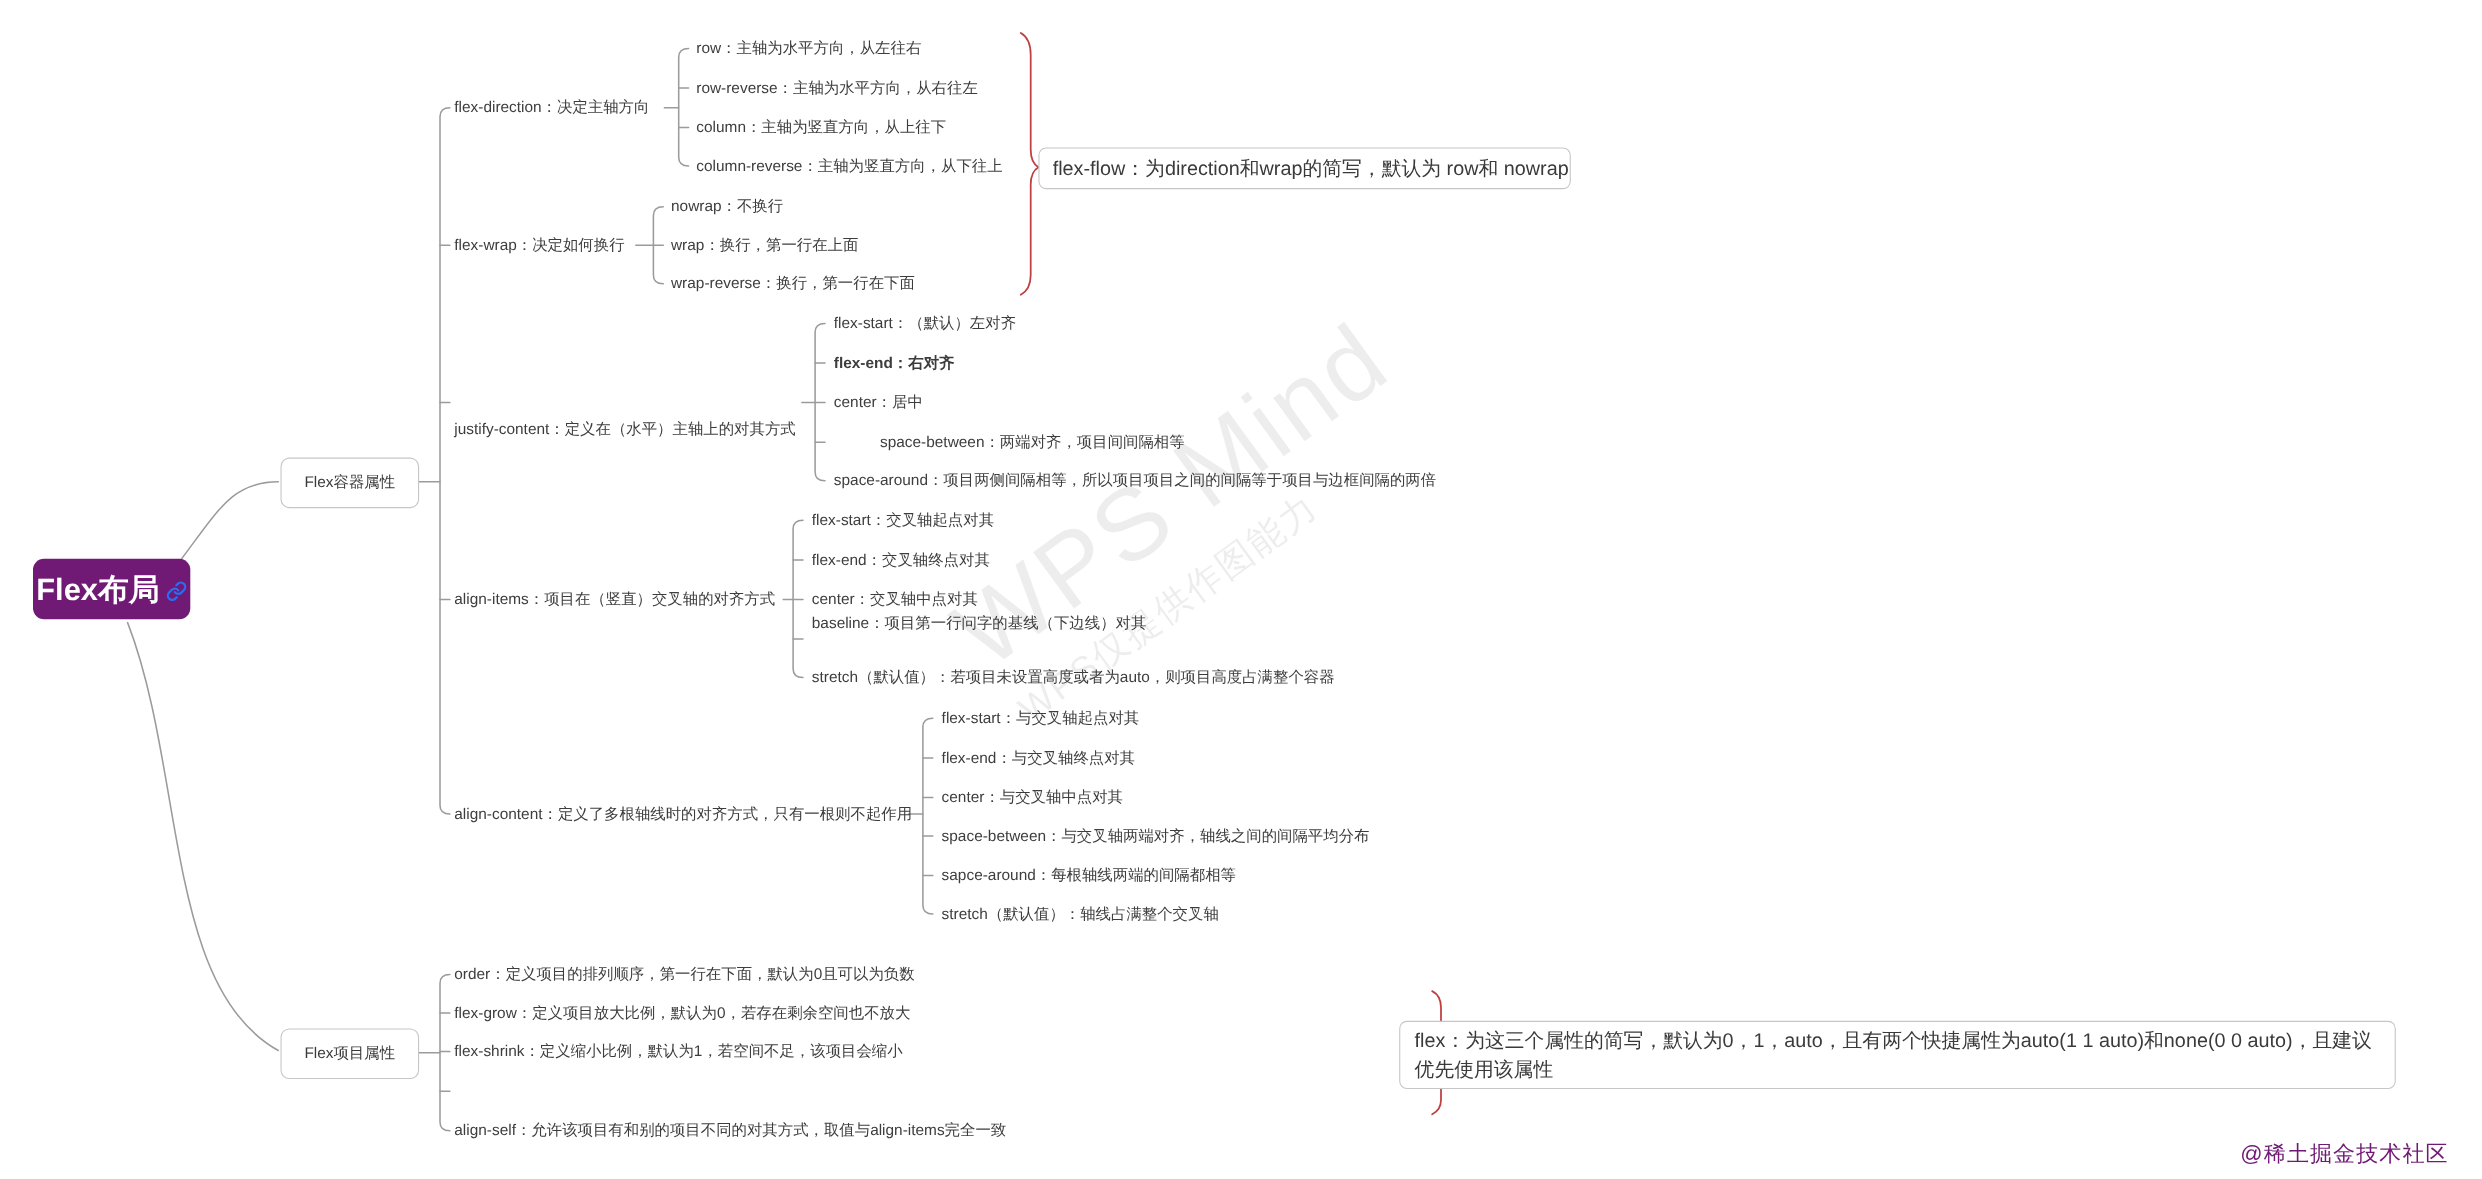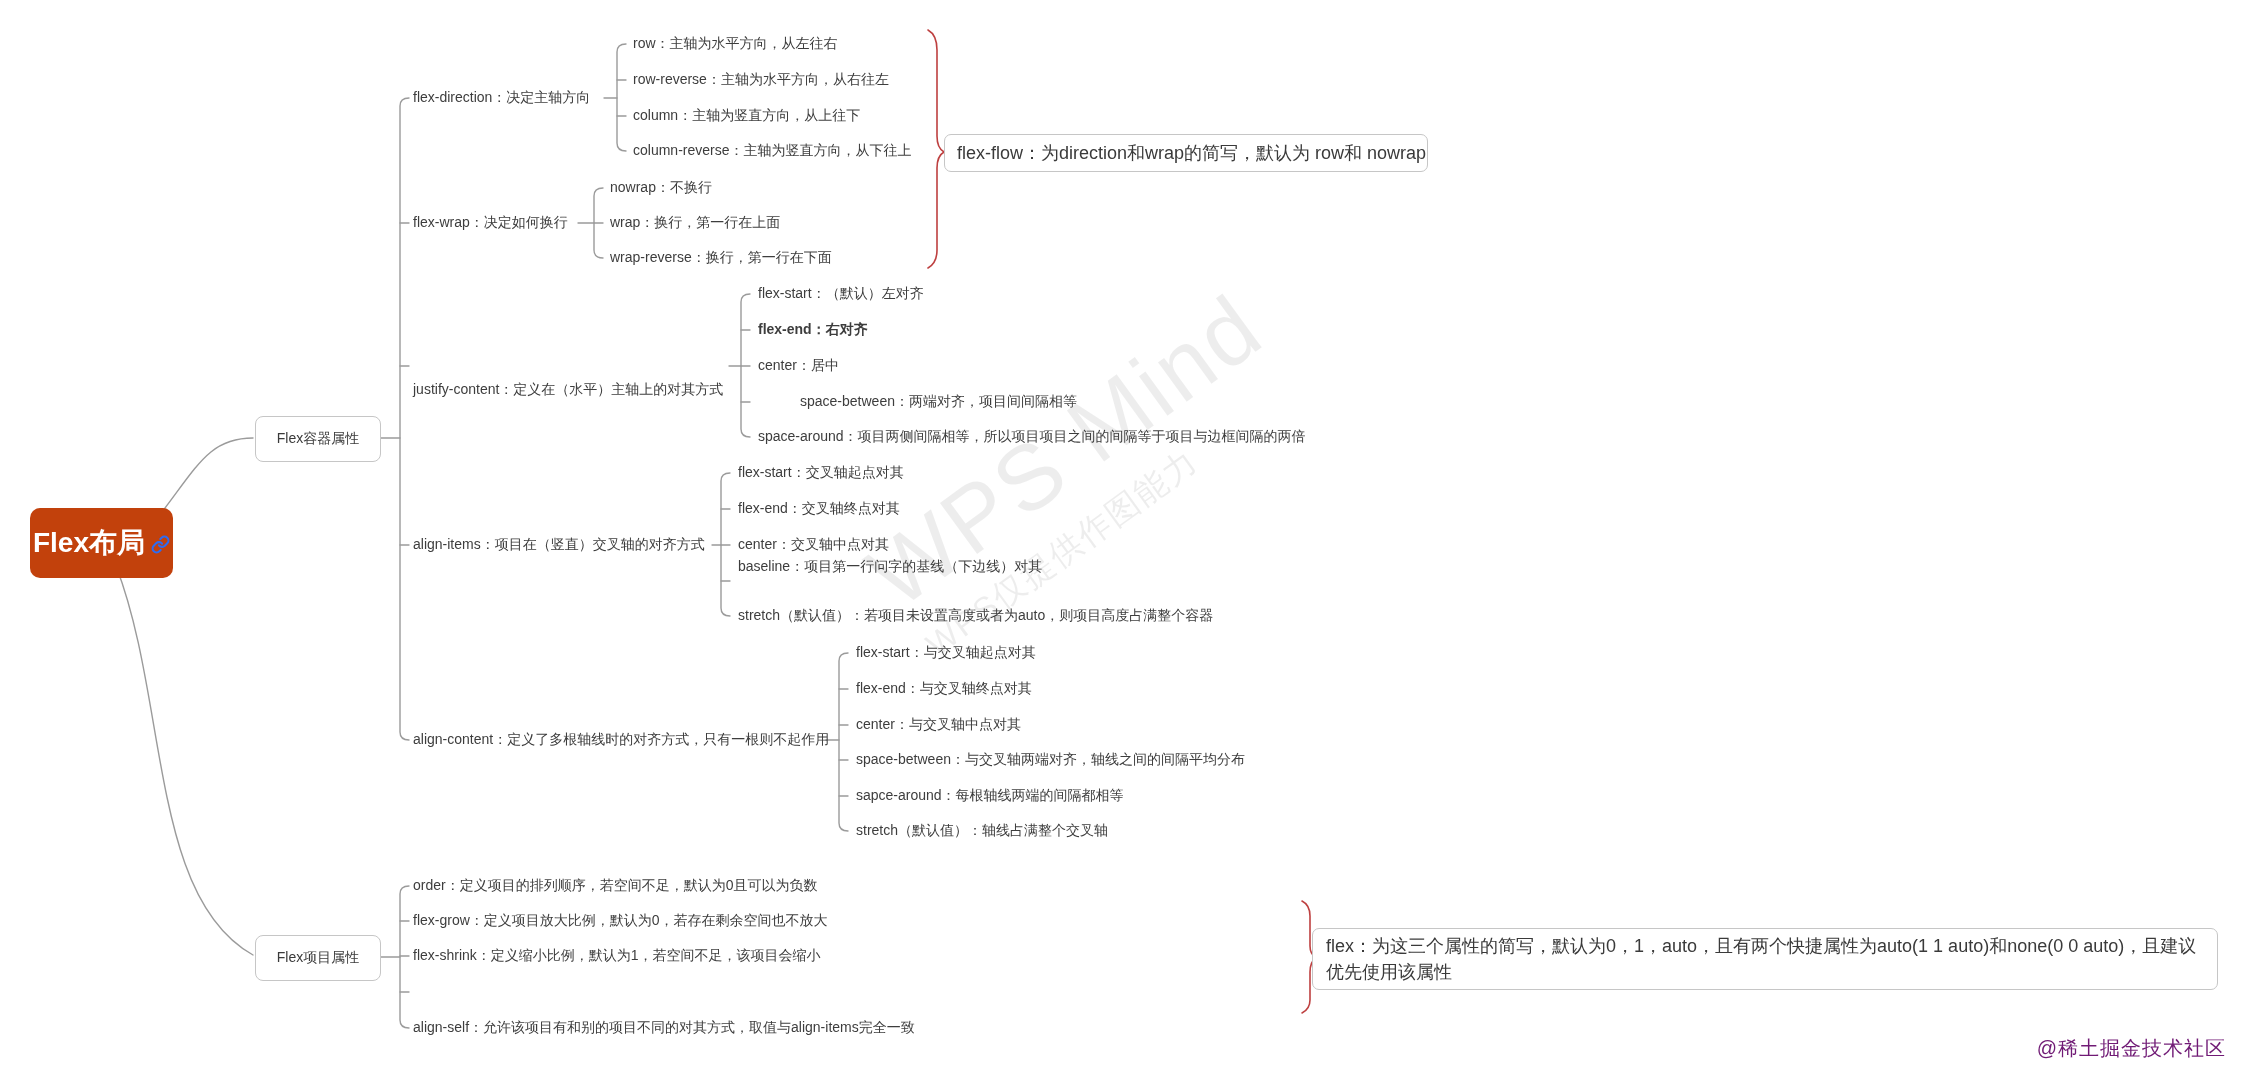--- a/index.html
+++ b/index.html
@@ -9,40 +9,40 @@
   }
   .connector-layer{position:absolute;left:0;top:0;width:2256px;height:1072px;z-index:2;pointer-events:none;}
   .watermark{
     position:absolute;left:850px;top:545px;z-index:1;
     transform:rotate(-36deg);transform-origin:0 0;
     color:rgba(0,0,0,0.07);white-space:nowrap;pointer-events:none;
   }
   .watermark .wm-title{font-size:92px;letter-spacing:3px;line-height:1.1;}
   .watermark .wm-sub{font-size:33px;letter-spacing:2px;margin-top:8px;margin-left:4px;}
   .root-node{
-    position:absolute;left:30px;top:508px;width:143px;height:70px;z-index:3;
-    background:#c2410c;border-radius:10px;display:flex;align-items:center;justify-content:center;gap:6px;
+    position:absolute;left:30px;top:508px;width:143px;height:55px;z-index:3;
+    background:#701a75;border-radius:10px;display:flex;align-items:center;justify-content:center;gap:6px;
     color:#ffffff;font-size:28px;font-weight:600;
   }
   .branch-node{
     position:absolute;width:124px;height:44px;z-index:3;
     background:#ffffff;border:1.4px solid #c6c6c6;border-radius:8px;
     display:flex;align-items:center;justify-content:center;
     font-size:14px;color:#3a3a3a;white-space:nowrap;
   }
   .leaf{
     position:absolute;transform:translateY(-50%);z-index:3;
     font-size:14px;color:#3d3d3d;white-space:nowrap;line-height:1.25;
   }
   .callout{
     position:absolute;z-index:3;background:#ffffff;border:1.4px solid #c6c6c6;border-radius:7px;
     font-size:18px;color:#3a3a3a;display:flex;align-items:center;
   }
   .callout.flexflow{left:944px;top:134px;width:484px;height:38px;padding:0 12px;white-space:nowrap;box-sizing:border-box;}
-  .callout.flexshort{left:1312px;top:928px;width:906px;height:62px;padding:4px 13px;box-sizing:border-box;line-height:26px;}
+  .callout.flexshort{left:1272px;top:928px;width:906px;height:62px;padding:4px 13px;box-sizing:border-box;line-height:26px;}
   .credit{
     position:absolute;right:30px;top:1035px;z-index:3;
     font-size:20px;color:#701a75;letter-spacing:1px;
   }
   .link-icon{flex:0 0 auto;margin-top:3px;}
 </style>
 </head>
 <body>
 
 <div class="stage">
@@ -147,21 +147,21 @@
   <div class="leaf" style="left:738px;top:616px;">stretch（默认值）：若项目未设置高度或者为auto，则项目高度占满整个容器</div>
 
   <div class="leaf" style="left:413px;top:740px;">align-content：定义了多根轴线时的对齐方式，只有一根则不起作用</div>
   <div class="leaf" style="left:856px;top:653px;">flex-start：与交叉轴起点对其</div>
   <div class="leaf" style="left:856px;top:689px;">flex-end：与交叉轴终点对其</div>
   <div class="leaf" style="left:856px;top:725px;">center：与交叉轴中点对其</div>
   <div class="leaf" style="left:856px;top:760px;">space-between：与交叉轴两端对齐，轴线之间的间隔平均分布</div>
   <div class="leaf" style="left:856px;top:796px;">sapce-around：每根轴线两端的间隔都相等</div>
   <div class="leaf" style="left:856px;top:831px;">stretch（默认值）：轴线占满整个交叉轴</div>
 
-  <div class="leaf" style="left:413px;top:886px;">order：定义项目的排列顺序，若空间不足，默认为0且可以为负数</div>
+  <div class="leaf" style="left:413px;top:886px;">order：定义项目的排列顺序，第一行在下面，默认为0且可以为负数</div>
   <div class="leaf" style="left:413px;top:921px;">flex-grow：定义项目放大比例，默认为0，若存在剩余空间也不放大</div>
   <div class="leaf" style="left:413px;top:956px;">flex-shrink：定义缩小比例，默认为1，若空间不足，该项目会缩小</div>
   <div class="leaf" style="left:413px;top:1028px;">align-self：允许该项目有和别的项目不同的对其方式，取值与align-items完全一致</div>
 
   <div class="callout flexflow">flex-flow：为direction和wrap的简写，默认为 row和 nowrap</div>
   <div class="callout flexshort">flex：为这三个属性的简写，默认为0，1，auto，且有两个快捷属性为auto(1 1 auto)和none(0 0 auto)，且建议优先使用该属性</div>
 
   <div class="credit">@稀土掘金技术社区</div>
 
 </div>

